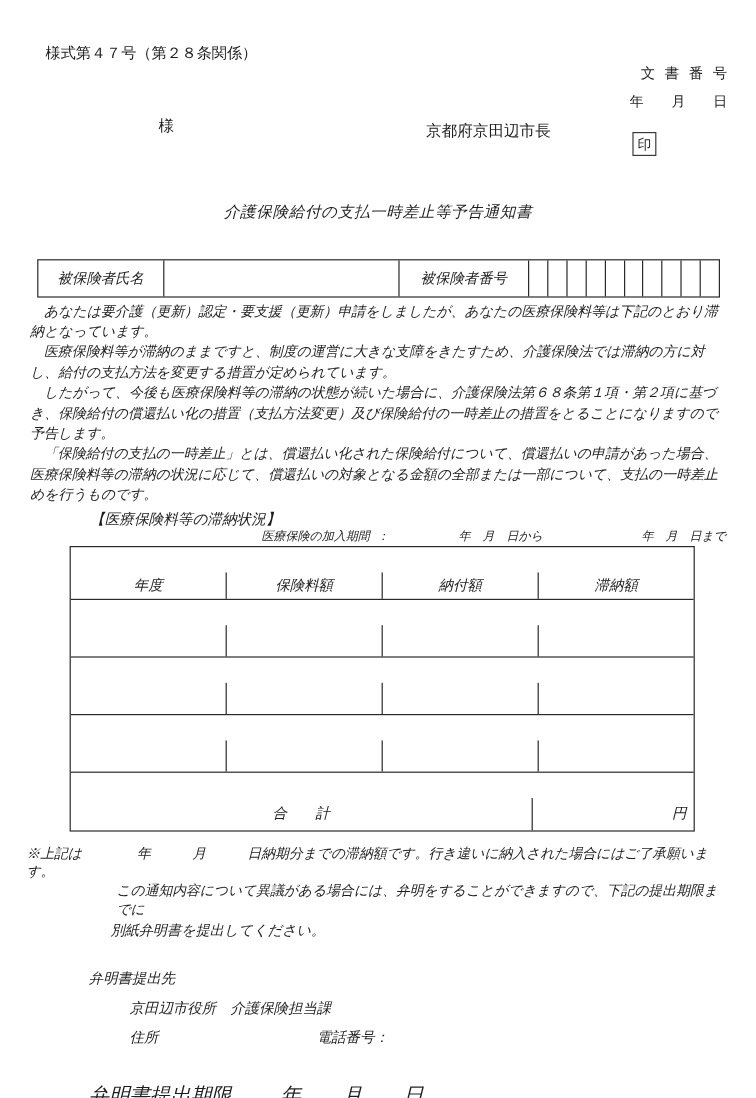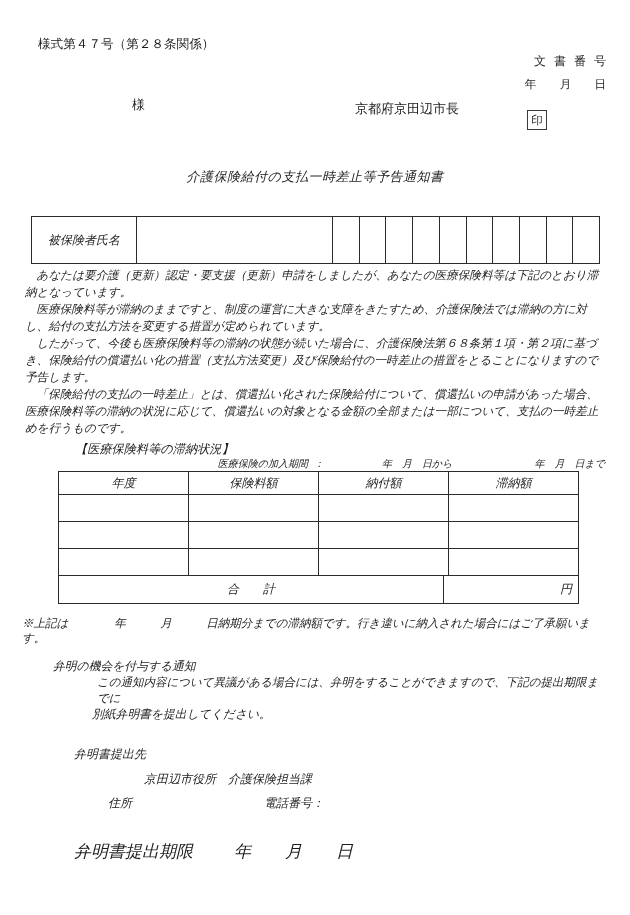--- a/index.html
+++ b/index.html
@@ -27,21 +27,21 @@
     border:1px solid #3a3a3a;display:flex;align-items:center;justify-content:center;
     font-size:11.5px;color:#2a2a2a;
   }
 
   
   .content{position:absolute;left:25px;top:168px;width:580px;font-style:italic;}
   .title{text-align:center;font-size:13px;letter-spacing:.5px;}
 
   
   .ins-table{
-    display:flex;margin:30px 0 0 6px;width:569px;height:48px;
+    display:flex;margin:30px 0 0 6px;width:569px;height:32px;
     border:1px solid #2a2a2a;font-size:12px;
   }
   .ins-cell{display:flex;align-items:center;justify-content:center;height:100%;}
   .ins-name-label{width:104px;}
   .ins-name-value{width:196px;border-left:1px solid #2a2a2a;}
   .ins-number-label{width:108px;border-left:1px solid #2a2a2a;}
   .ins-digits{flex:1;display:flex;}
   .ins-digit{flex:1;border-left:1px solid #2a2a2a;}
 
   
@@ -49,36 +49,36 @@
   .paragraphs p{margin:0;text-align:left;}
 
   
   .arrears-heading{margin:5px 0 0 50px;font-size:12.2px;line-height:15px;}
   .period-line{margin:0 0 0 33px;font-size:10px;line-height:14px;text-align:right;}
   .p-colon{margin-left:6px;}
   .p-from{margin-left:58px;}
   .p-to{margin-left:82px;}
 
   .ar-table{margin:0 0 0 33px;width:521px;border:1px solid #2a2a2a;font-size:12px;}
-  .ar-row{display:flex;height:27px;border-bottom:1px solid #2a2a2a;}
+  .ar-row{display:flex;height:27px;border-bottom:1px solid #2a2a2a;margin-top:21px;}
   .ar-row.ar-head{height:23px;}
   .ar-row:last-child{border-bottom:none;}
   .ar-cell{flex:1;border-left:1px solid #2a2a2a;display:flex;align-items:center;justify-content:center;}
   .ar-cell:first-child{border-left:none;}
   .ar-total-label{flex:3;justify-content:center;}
   .ar-total-unit{flex:1;justify-content:flex-end;padding-right:6px;}
 
   .arrears-note{margin:12px 0 0 -3px;font-size:11.5px;line-height:15px;}
 
   
   .stmt-heading{margin:12px 0 0 28px;font-size:11.8px;line-height:16px;}
   .stmt-line1{margin:0 0 0 72px;font-size:11.5px;line-height:16px;}
   .stmt-line2{margin:0 0 0 67px;font-size:11.8px;line-height:16px;}
   .stmt-submit-to{margin:24px 0 0 49px;font-size:12px;line-height:16px;}
-  .stmt-office{margin:9px 0 0 119px;font-size:12px;line-height:16px;}
+  .stmt-office{margin:9px 0 0 83px;font-size:12px;line-height:16px;}
   .stmt-addr-line{margin:8px 0 0 83px;font-size:12px;line-height:16px;}
   .stmt-phone{margin-left:132px;}
   .stmt-deadline{margin:33px 0 0 49px;font-size:17px;line-height:16px;}
   .stmt-deadline-value{margin-left:41px;}
 </style>
 </head>
 <body>
 
 <div class="page">
 
@@ -91,20 +91,21 @@
     <span>印</span>
   </div>
 
   <div class="content">
 
     <div class="title">介護保険給付の支払一時差止等予告通知書</div>
 
     <div class="ins-table">
       <div class="ins-cell ins-name-label">被保険者氏名</div>
       <div class="ins-cell ins-name-value"></div>
+      <div class="ins-cell ins-number-label">被保険者番号</div>
       <div class="ins-digits">
           <div class="ins-digit"></div>
           <div class="ins-digit"></div>
           <div class="ins-digit"></div>
           <div class="ins-digit"></div>
           <div class="ins-digit"></div>
           <div class="ins-digit"></div>
           <div class="ins-digit"></div>
           <div class="ins-digit"></div>
           <div class="ins-digit"></div>
@@ -149,21 +150,20 @@
           <div class="ar-cell"></div>
         </div>
         <div class="ar-row">
           <div class="ar-cell ar-total-label">合　　計</div>
           <div class="ar-cell ar-total-unit">円</div>
         </div>
       </div>
 
     <div class="arrears-note">※上記は　　　　年　　　月　　　日納期分までの滞納額です。行き違いに納入された場合にはご了承願います。</div>
 
-    <div class="stmt-heading">弁明の機会を付与する通知</div>
     <div class="stmt-line1">この通知内容について異議がある場合には、弁明をすることができますので、下記の提出期限までに</div>
     <div class="stmt-line2">別紙弁明書を提出してください。</div>
 
     <div class="stmt-submit-to">弁明書提出先</div>
     <div class="stmt-office">京田辺市役所　介護保険担当課</div>
     <div class="stmt-addr-line"><span>住所</span><span class="stmt-phone">電話番号：</span></div>
 
     <div class="stmt-deadline"><span>弁明書提出期限</span><span class="stmt-deadline-value">年　　月　　日</span></div>
 
   </div>

